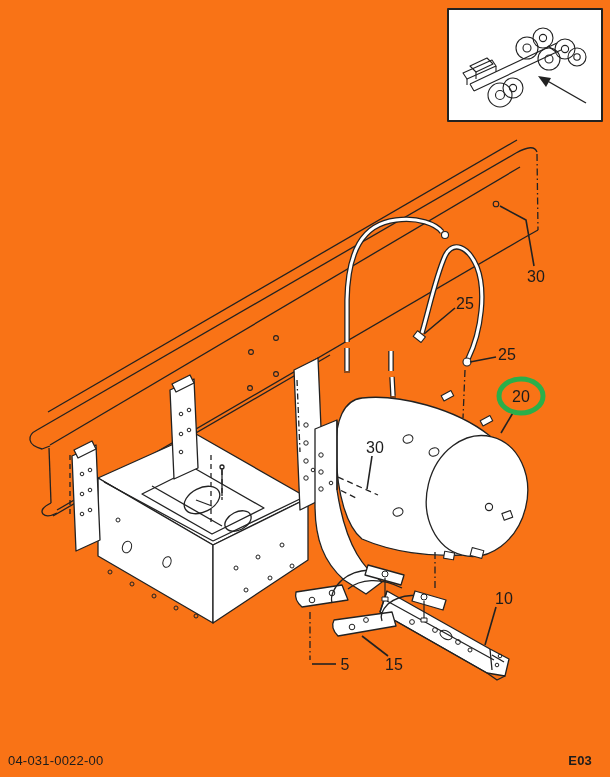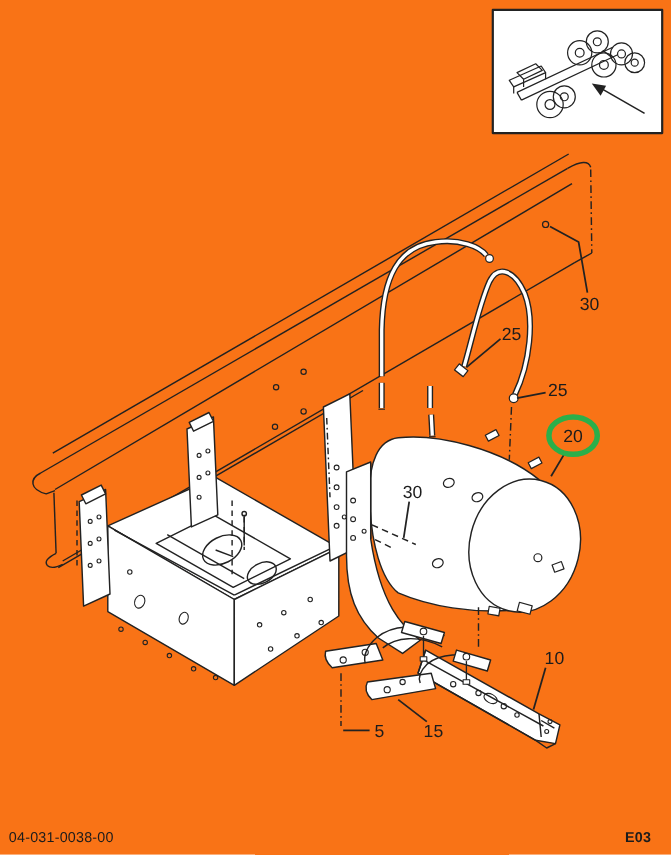--- a/index.html
+++ b/index.html
@@ -256,16 +256,16 @@
       <text class="callout" x="507" y="360" text-anchor="middle">25</text>
       <text class="callout" x="521" y="402" text-anchor="middle">20</text>
       <text class="callout" x="375" y="453" text-anchor="middle">30</text>
       <text class="callout" x="504" y="604" text-anchor="middle">10</text>
       <text class="callout" x="345" y="670" text-anchor="middle">5</text>
       <text class="callout" x="394" y="670" text-anchor="middle">15</text>
     </g>
   </g>
 </svg>
 
-<div id="doc-number" class="footer-text">04-031-0038-00</div>
+<div id="doc-number" class="footer-text">04-031-0022-00</div>
 <div id="page-code" class="footer-text">E03</div>
 
 </div>
 
 </body></html>

